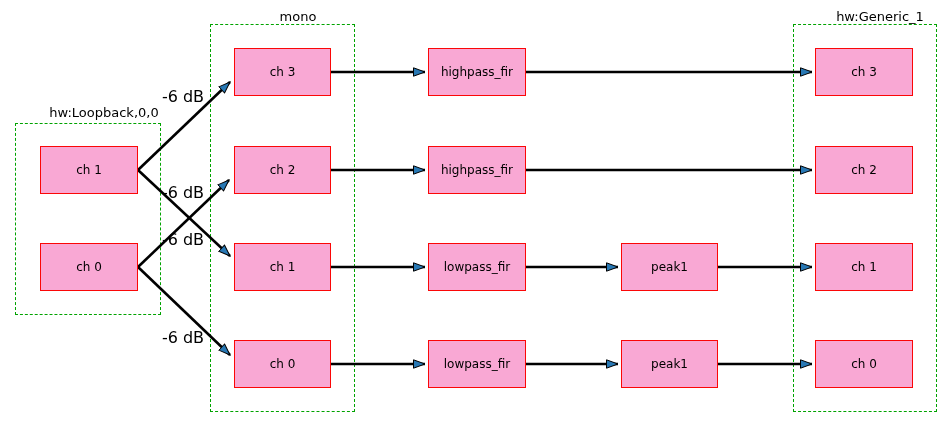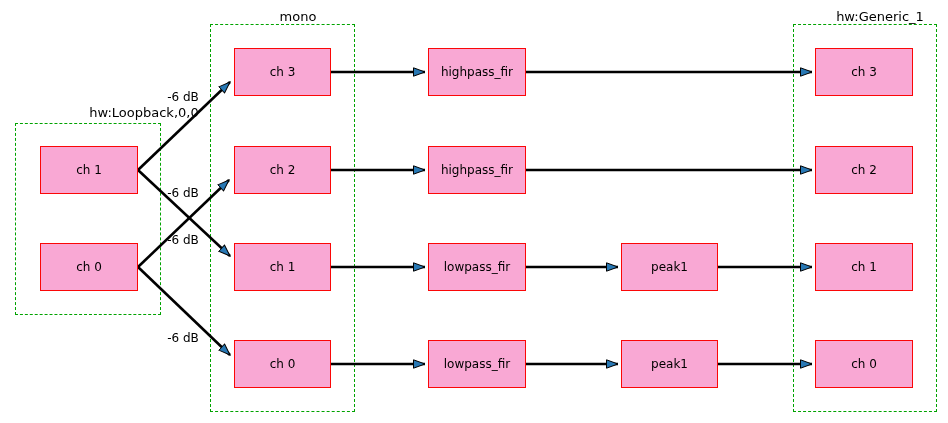--- a/index.html
+++ b/index.html
@@ -33,42 +33,42 @@
     background: #f9a8d4;
     display: flex;
     align-items: center;
     justify-content: center;
     font-size: 12px;
     white-space: nowrap;
   }
   .edge-label {
     position: absolute;
     transform: translate(-50%, -50%);
-    font-size: 12px;
+    font-size: 16px;
     white-space: nowrap;
     line-height: 1;
   }
   #edge-layer {
     position: absolute;
     left: 0; top: 0;
     width: 948px; height: 423px;
     pointer-events: none;
   }
   #edge-layer line { stroke: #000000; stroke-width: 2.6; }
 </style>
 </head>
 <body>
 
 <div id="stage">
 
   <div class="group" style="left:15px; top:123px; width:146px; height:192px;"></div>
   <div class="group" style="left:210px; top:24px; width:145px; height:388px;"></div>
   <div class="group" style="left:793px; top:24px; width:144px; height:388px;"></div>
 
-  <div class="group-label" style="left:88px; top:112px;margin-left:40px;">hw:Loopback,0,0</div>
+  <div class="group-label" style="left:88px; top:112px;">hw:Loopback,0,0</div>
   <div class="group-label" style="left:282px; top:16px;">mono</div>
   <div class="group-label" style="left:864px; top:16px;">hw:Generic_1</div>
 
   <svg id="edge-layer" viewBox="0 0 948 423" xmlns="http://www.w3.org/2000/svg">
     <defs>
       <marker id="ah" viewBox="0 0 13 10" markerWidth="13" markerHeight="10" refX="12" refY="5" orient="auto" markerUnits="userSpaceOnUse">
         <path d="M0.5,0.8 L12,5 L0.5,9.2 z" fill="#2878b4" stroke="#000000" stroke-width="1"></path>
       </marker>
     </defs>
     <g>

